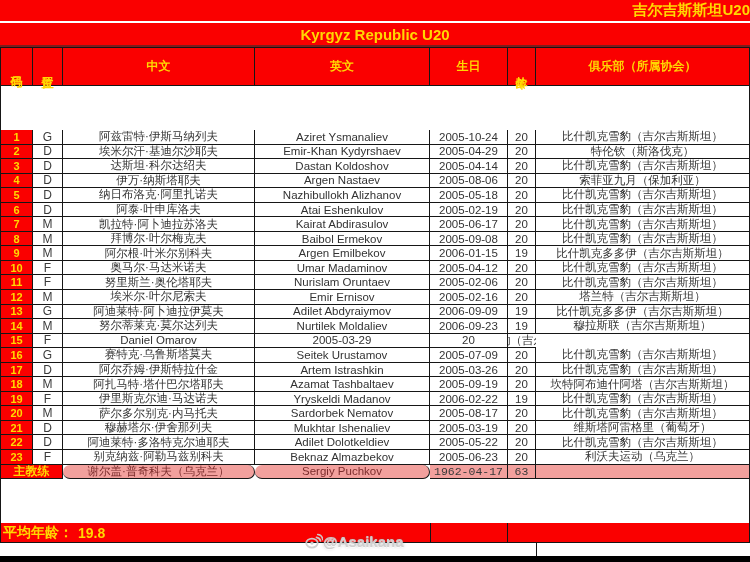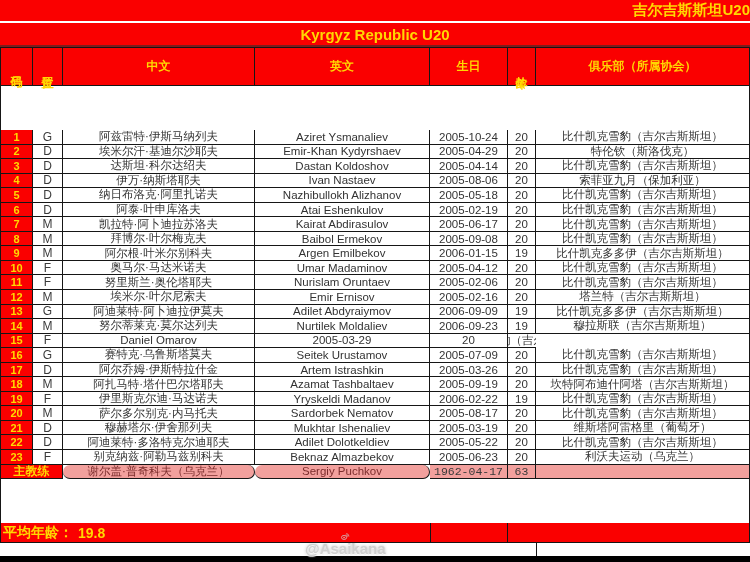--- a/index.html
+++ b/index.html
@@ -60,25 +60,24 @@
   #footer-row .f-rest { grid-column:6 / 8; }
 
   
   #white-strip { height:13px; background:#fff; position:relative; }
   #white-strip .stub-line { position:absolute; left:536px; top:0; width:1px; height:100%; background:#161616; }
   #black-bar { height:6px; background:#000; }
 
   
   #watermark {
     position:absolute; left:305px; top:533px; height:24px;
-    display:flex; align-items:center; gap:0;
+    display:flex; align-items:flex-start; gap:0;
     font-size:15px; font-weight:bold; color:rgba(205,205,205,0.95);
     text-shadow:0 1px 1px rgba(255,255,255,0.9), 0 0 3px rgba(90,90,90,0.45);
     pointer-events:none;
-    flex-direction:column;
   }
 </style>
 </head>
 <body>
 
 <div id="page" style="--red: #fa0000; --yellow: #ffd800; --pink: #f2a09d;">
 
   <div id="title-bar" class="bar">
     <span>吉尔吉斯斯坦U20</span>
   </div>
@@ -138,21 +137,21 @@
           <div class="cell c-cn">达斯坦·科尔达绍夫</div>
           <div class="cell c-en">Dastan Koldoshov</div>
           <div class="cell c-dob">2005-04-14</div>
           <div class="cell c-age">20</div>
           <div class="cell c-club">比什凯克雪豹（吉尔吉斯斯坦）</div>
         </div>
         <div class="grid-row prow">
           <div class="cell c-no">4</div>
           <div class="cell c-pos">D</div>
           <div class="cell c-cn">伊万·纳斯塔耶夫</div>
-          <div class="cell c-en">Ivan Nastaev</div>
+          <div class="cell c-en">Argen Nastaev</div>
           <div class="cell c-dob">2005-08-06</div>
           <div class="cell c-age">20</div>
           <div class="cell c-club">索菲亚九月（保加利亚）</div>
         </div>
         <div class="grid-row prow">
           <div class="cell c-no">5</div>
           <div class="cell c-pos">D</div>
           <div class="cell c-cn">纳日布洛克·阿里扎诺夫</div>
           <div class="cell c-en">Nazhibullokh Alizhanov</div>
           <div class="cell c-dob">2005-05-18</div>

